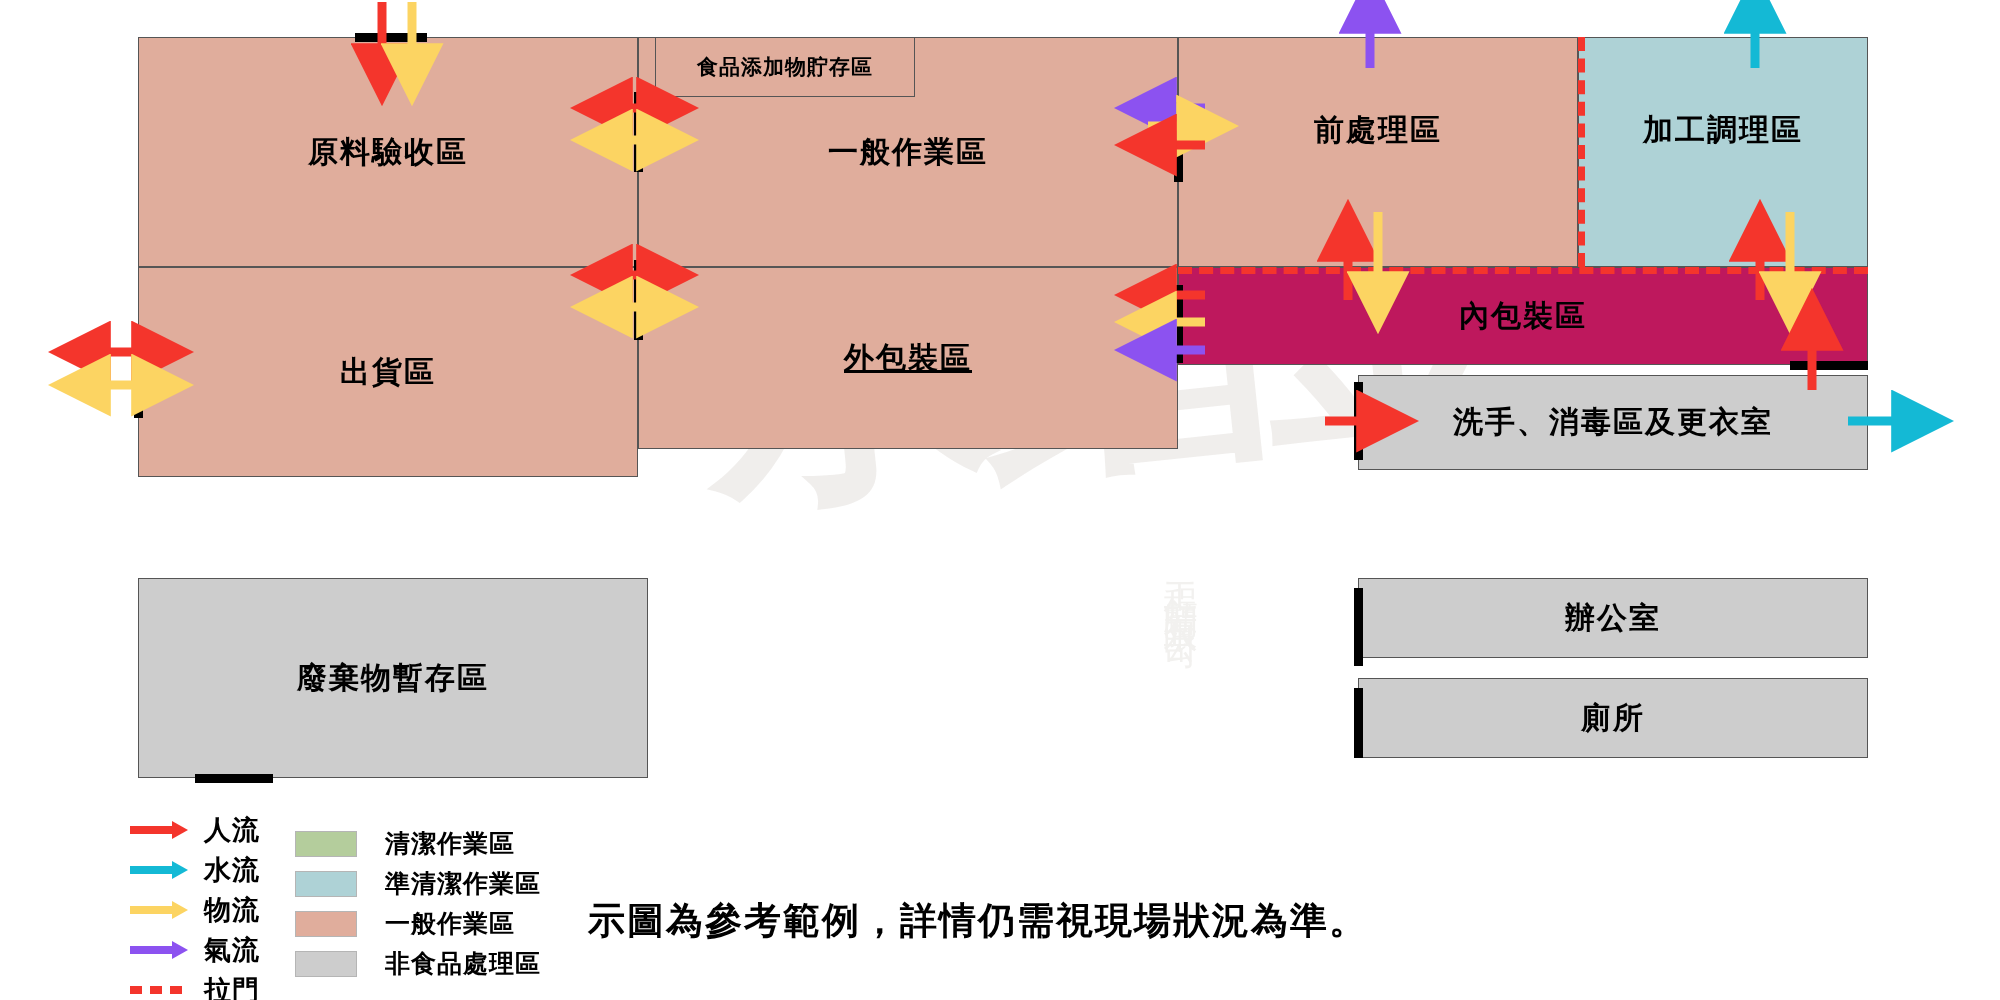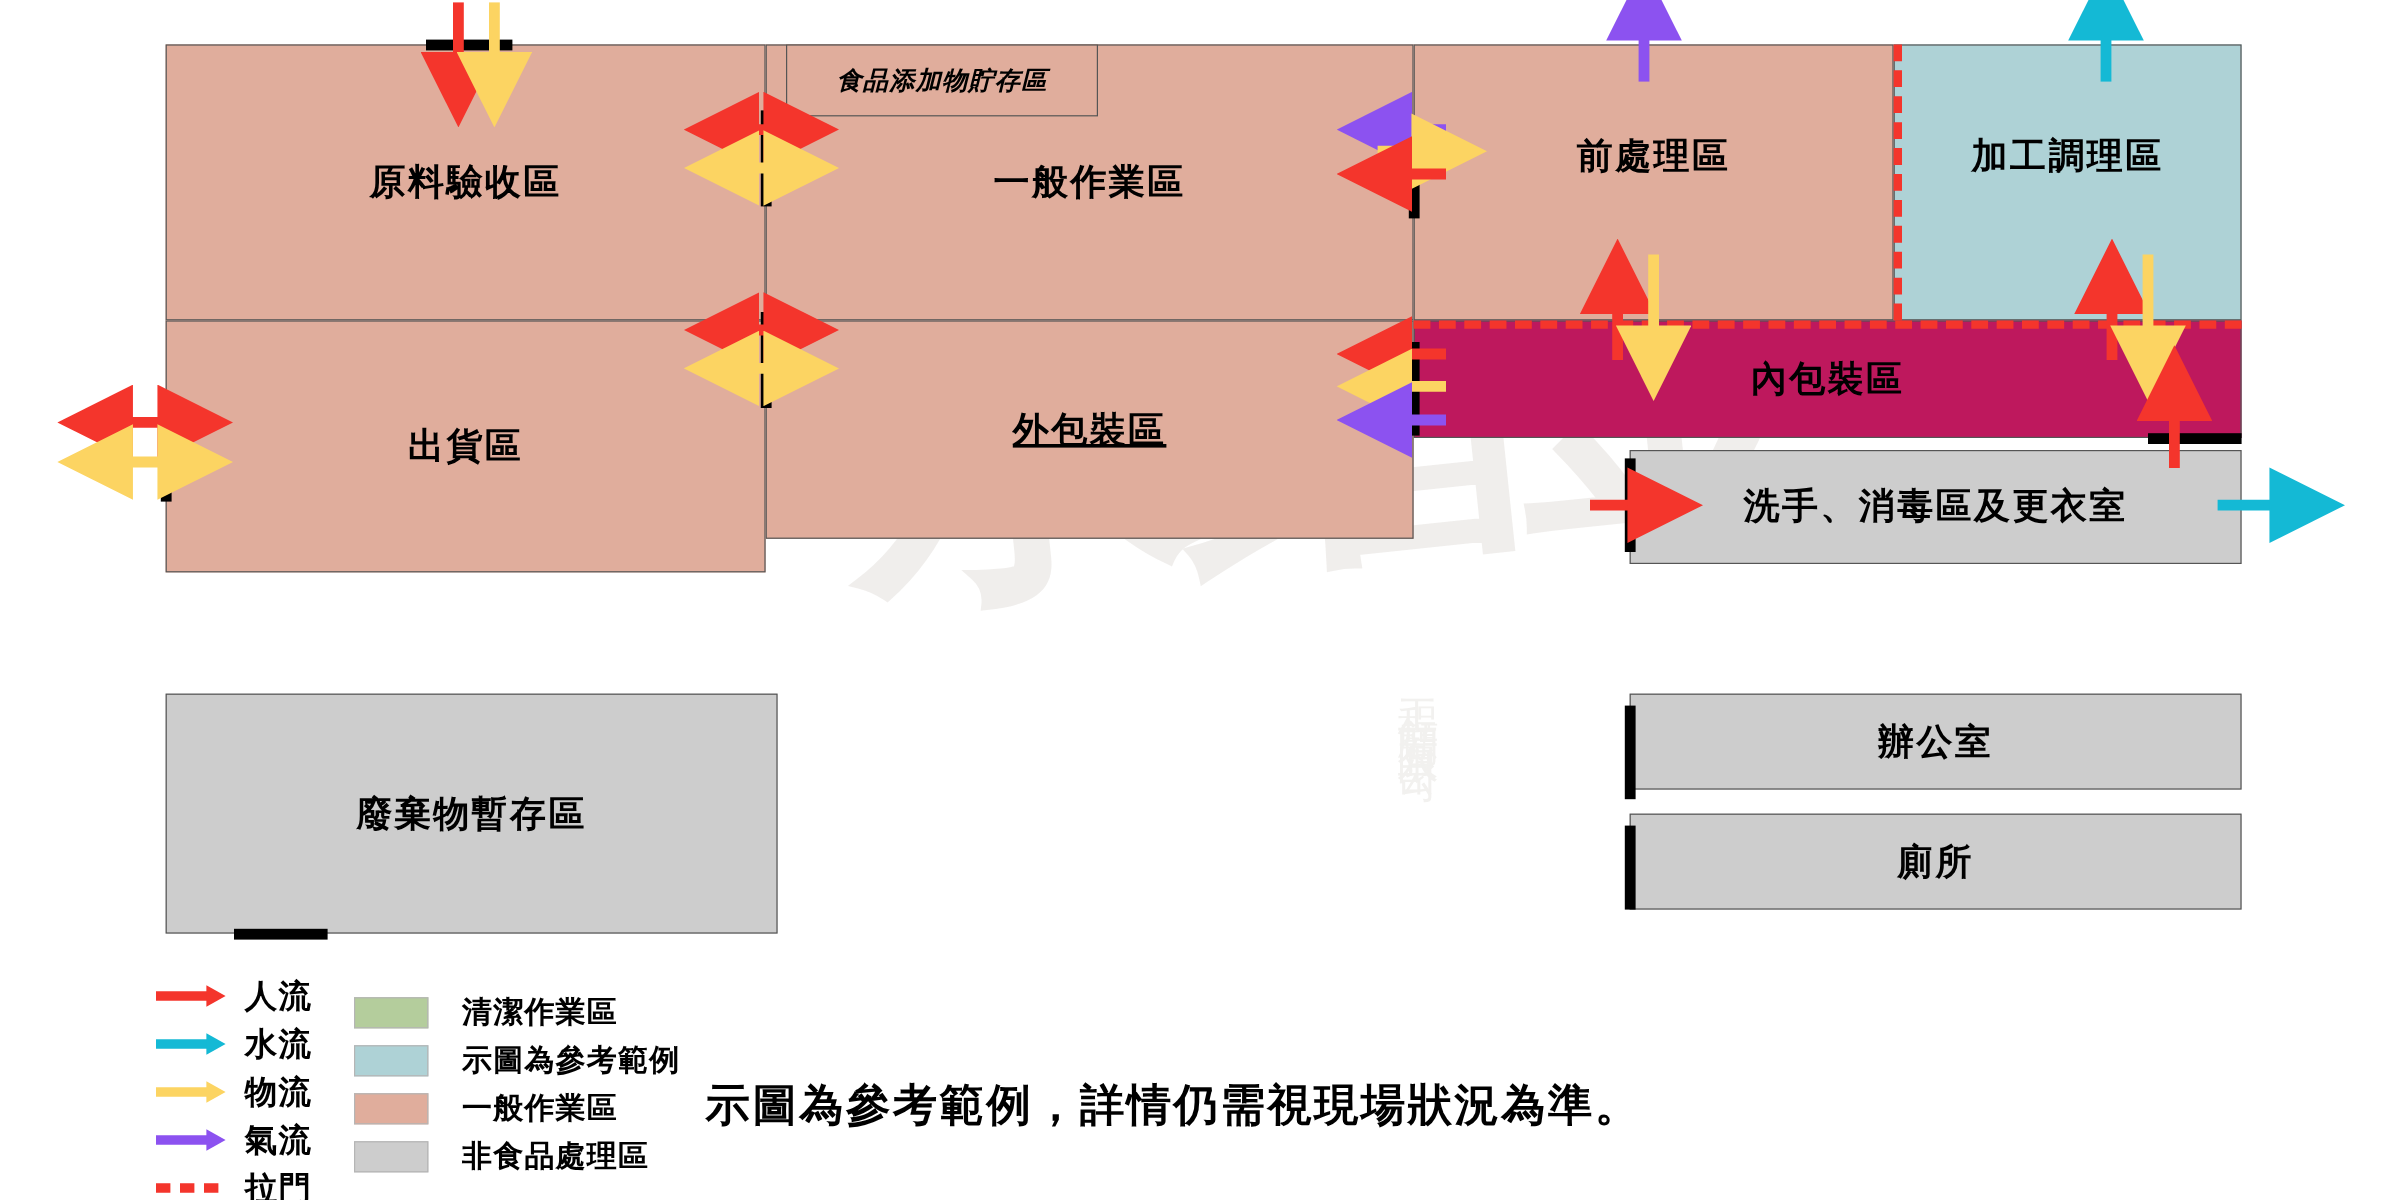--- a/index.html
+++ b/index.html
@@ -57,21 +57,21 @@
   <div class="wm wm-vert">工程顧問有限公司</div>
 
   <div class="room c-general" style="left:138px;top:37px;width:500px;height:230px;">
     <span class="lbl">原料驗收區</span>
   </div>
 
   <div class="room c-general" style="left:638px;top:37px;width:540px;height:230px;">
     <span class="lbl">一般作業區</span>
   </div>
 
-  <div class="subroom" style="left:655px;top:37px;width:260px;height:60px;font-style:italic;">
+  <div class="subroom" style="left:655px;top:37px;width:260px;height:60px;">
     <span class="lbl">食品添加物貯存區</span>
   </div>
 
   <div class="room c-semi" style="left:1578px;top:37px;width:290px;height:230px;">
     <span class="lbl" style="position:relative;top:-22px;">加工調理區</span>
   </div>
 
   <div class="room c-general" style="left:1178px;top:37px;width:400px;height:230px;">
     <span class="lbl" style="position:relative;top:-22px;">前處理區</span>
   </div>
@@ -278,21 +278,21 @@
 
   <div class="legend">
 
     <div class="lg-row" style="left:295px;top:827px;">
       <span class="sw" style="background:#b4cd9c;"></span>
       <span class="sw-text">清潔作業區</span>
     </div>
 
     <div class="lg-row" style="left:295px;top:867px;">
       <span class="sw" style="background:#aed2d6;"></span>
-      <span class="sw-text">示圖為參考範例</span>
+      <span class="sw-text">準清潔作業區</span>
     </div>
 
     <div class="lg-row" style="left:295px;top:907px;">
       <span class="sw" style="background:#e0ad9c;"></span>
       <span class="sw-text">一般作業區</span>
     </div>
 
     <div class="lg-row" style="left:295px;top:947px;">
       <span class="sw" style="background:#cdcdcd;"></span>
       <span class="sw-text">非食品處理區</span>

